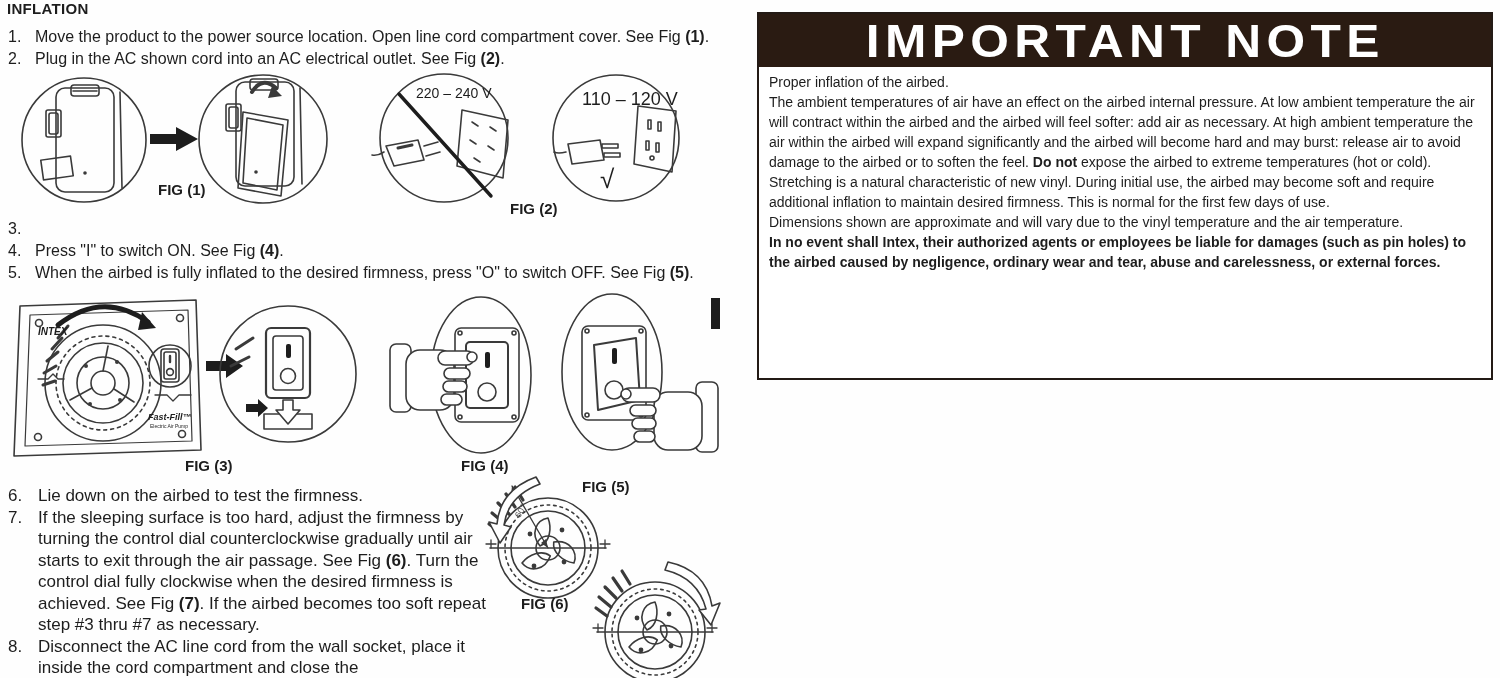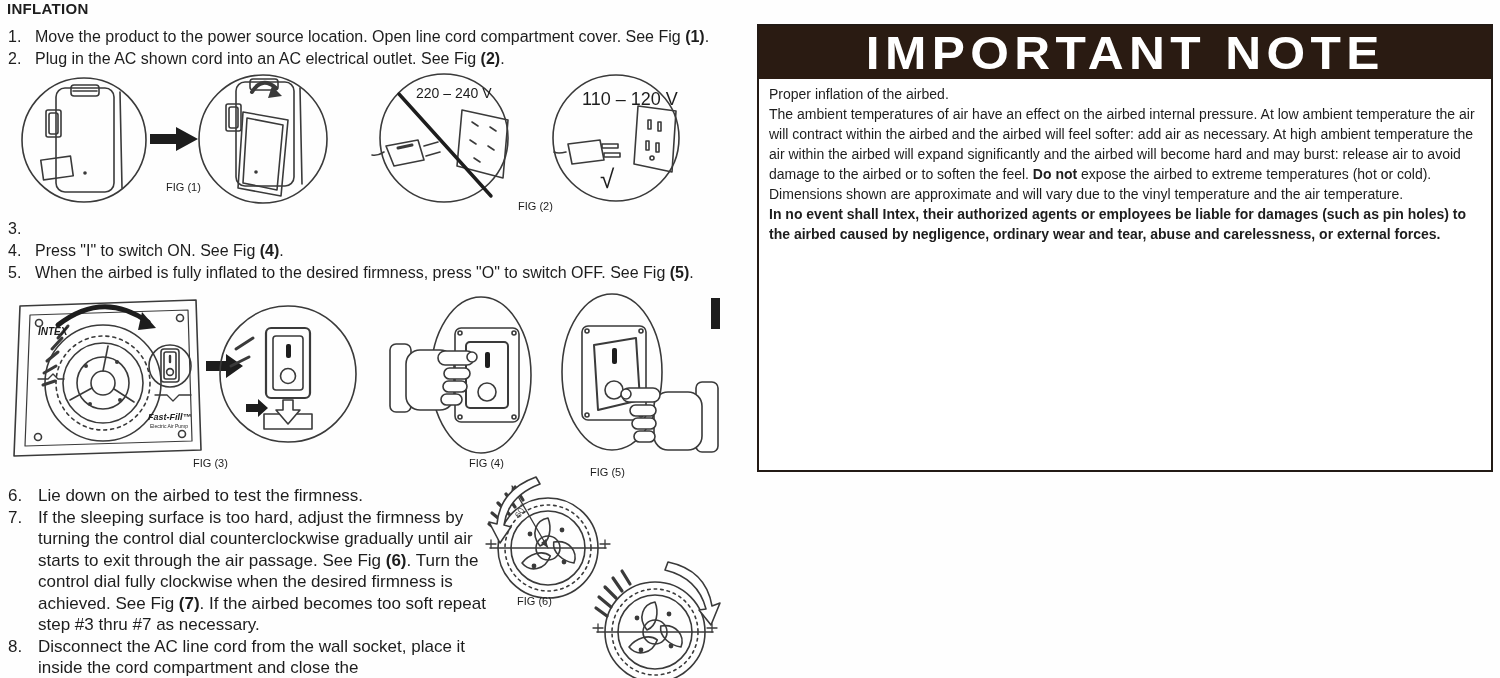--- a/index.html
+++ b/index.html
@@ -21,30 +21,30 @@
   #steps-mid{top:218px;width:722px;font-size:16px;line-height:22px;}
   #steps-mid .num{width:27px;}
   #steps-bottom{top:485px;width:480px;font-size:17px;line-height:21.5px;}
   #steps-bottom .num{width:30px;}
   .b{font-weight:bold;}
   .mark{
     display:inline-block;border-bottom:2px solid #777;line-height:15px;
     padding:0 3px;margin:0 1px;font-size:15px;color:#555;vertical-align:-3px;
   }
   
-  .figlabel{font-size:11px;font-weight:normal;margin-left:8px;}
+  .figlabel{font-size:15px;font-weight:bold;}
   #fig1-label{left:158px;top:181px;}
   #fig2-label{left:510px;top:200px;}
   #fig3-label{left:185px;top:457px;}
   #fig4-label{left:461px;top:457px;}
-  #fig5-label{left:582px;top:466px;}
-  #fig6-label{left:509px;top:595px;}
+  #fig5-label{left:582px;top:478px;}
+  #fig6-label{left:521px;top:595px;}
   
   #note-box{
-    left:757px;top:24px;width:736px;height:448px;box-sizing:border-box;
+    left:757px;top:12px;width:736px;height:368px;box-sizing:border-box;
     border:2px solid #231a15;background:#fff;
   }
   #note-header{
     height:53px;background:#2a1b12;display:flex;align-items:center;justify-content:center;
   }
   #note-title{
     color:#fff;font-weight:bold;font-size:46px;letter-spacing:5px;white-space:nowrap;
     transform:scaleX(1.08);
   }
   #note-body{
@@ -336,16 +336,17 @@
 
 <div class="abs blackbar"></div>
 
 <div class="abs" id="note-box">
   <div id="note-header">
     <span id="note-title">IMPORTANT NOTE</span>
   </div>
   <div id="note-body">
       <div class="note-par"><span>Proper inflation of the airbed.</span></div>
       <div class="note-par"><span>The ambient temperatures of air have an effect on the airbed internal pressure. At low ambient temperature the air will contract within the airbed and the airbed will feel softer: add air as necessary. At high ambient temperature the air within the airbed will expand significantly and the airbed will become hard and may burst: release air to avoid damage to the airbed or to soften the feel. </span><span class="b">Do not</span><span> expose the airbed to extreme temperatures (hot or cold).</span></div>
+      <div class="note-par"><span>Stretching is a natural characteristic of new vinyl. During initial use, the airbed may become soft and require additional inflation to maintain desired firmness. This is normal for the first few days of use.</span></div>
       <div class="note-par"><span>Dimensions shown are approximate and will vary due to the vinyl temperature and the air temperature.</span></div>
       <div class="note-par"><span class="b">In no event shall Intex, their authorized agents or employees be liable for damages (such as pin holes) to the airbed caused by negligence, ordinary wear and tear, abuse and carelessness, or external forces.</span></div>
     </div>
 </div>
 
 </body></html>

